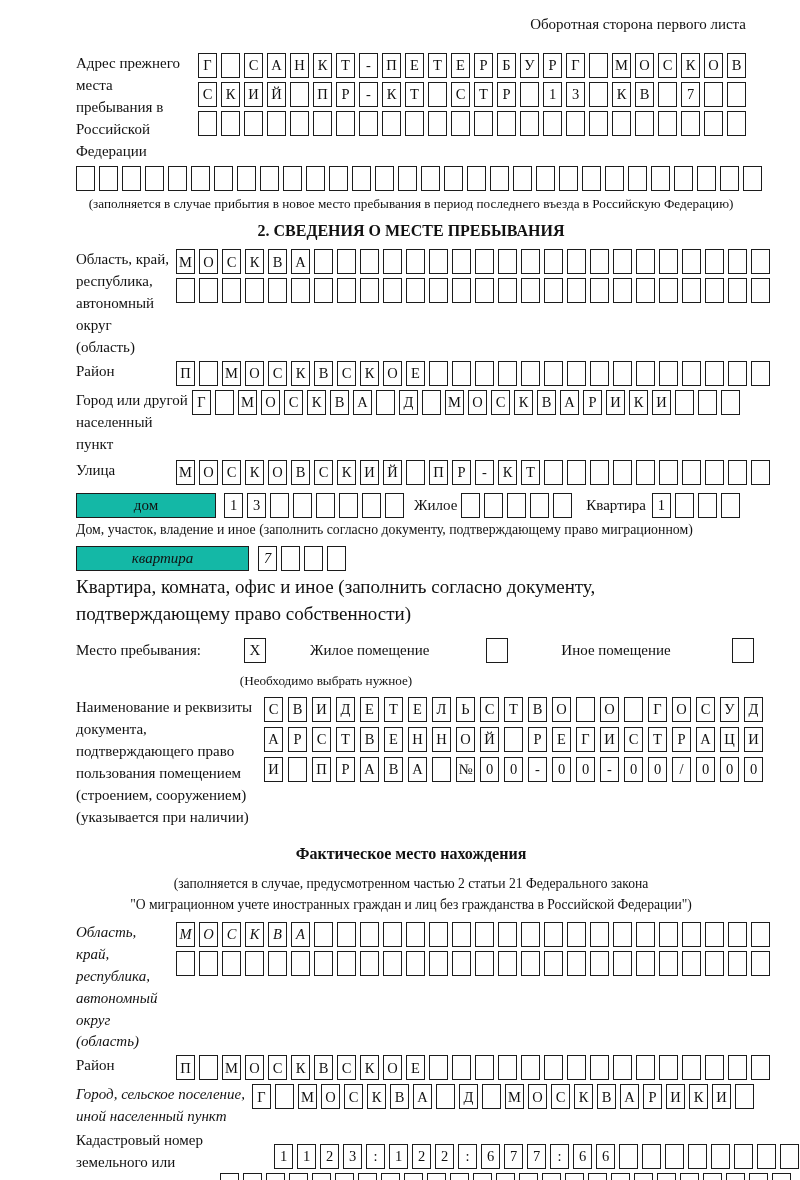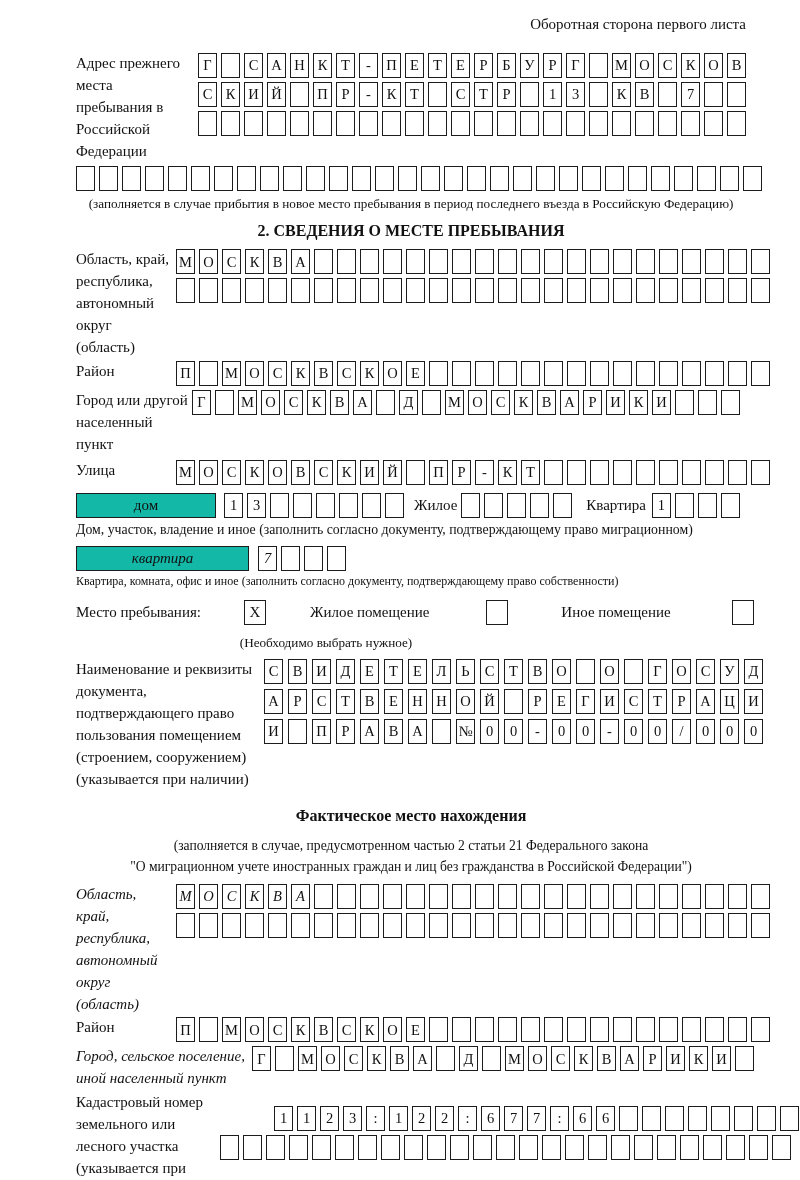--- a/index.html
+++ b/index.html
@@ -372,21 +372,21 @@
 
   <div class="frow mt6">
     <div class="boxlabel kv-box">квартира</div>
     <div class="cellrow">
         <span class="cell">7</span>
         <span class="cell"></span>
         <span class="cell"></span>
         <span class="cell"></span>
       </div>
   </div>
-  <div class="lbl mt2" style="font-size:12px;">Квартира, комната, офис и иное (заполнить согласно документу, подтверждающему право собственности)</div>
+  <div class="lbl mt2" style="font-size:19px;">Квартира, комната, офис и иное (заполнить согласно документу, подтверждающему право собственности)</div>
 
   <div class="mesto-row">
     <span class="inline-lbl">Место пребывания:</span>
     <span class="chk" style="margin-left:8px;">X</span>
     <span class="inline-lbl" style="margin-left:9px;">Жилое помещение</span>
     <span class="chk" style="margin-left:22px;"></span>
     <span class="inline-lbl" style="margin-left:18px;">Иное помещение</span>
     <span class="chk" style="margin-left:26px;"></span>
     <span class="inline-lbl" style="margin-left:32px;">Организация</span>
   </div>

